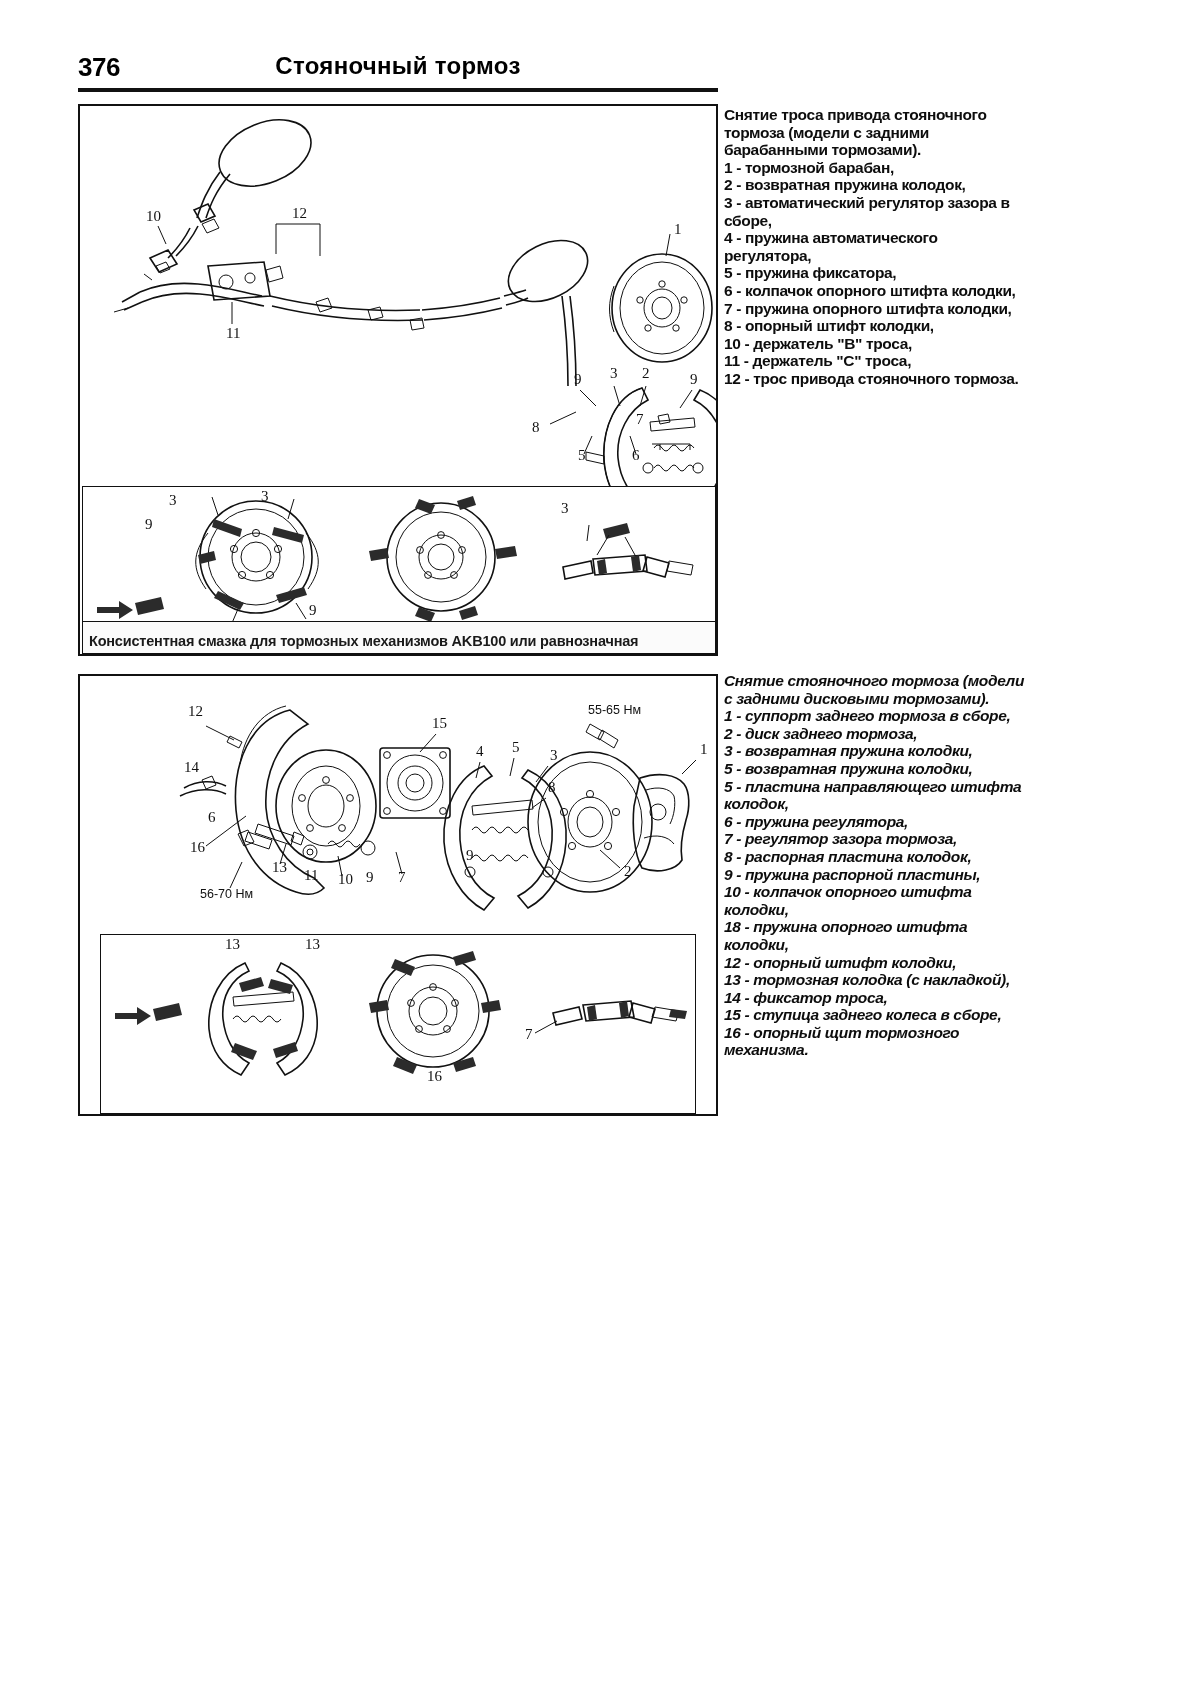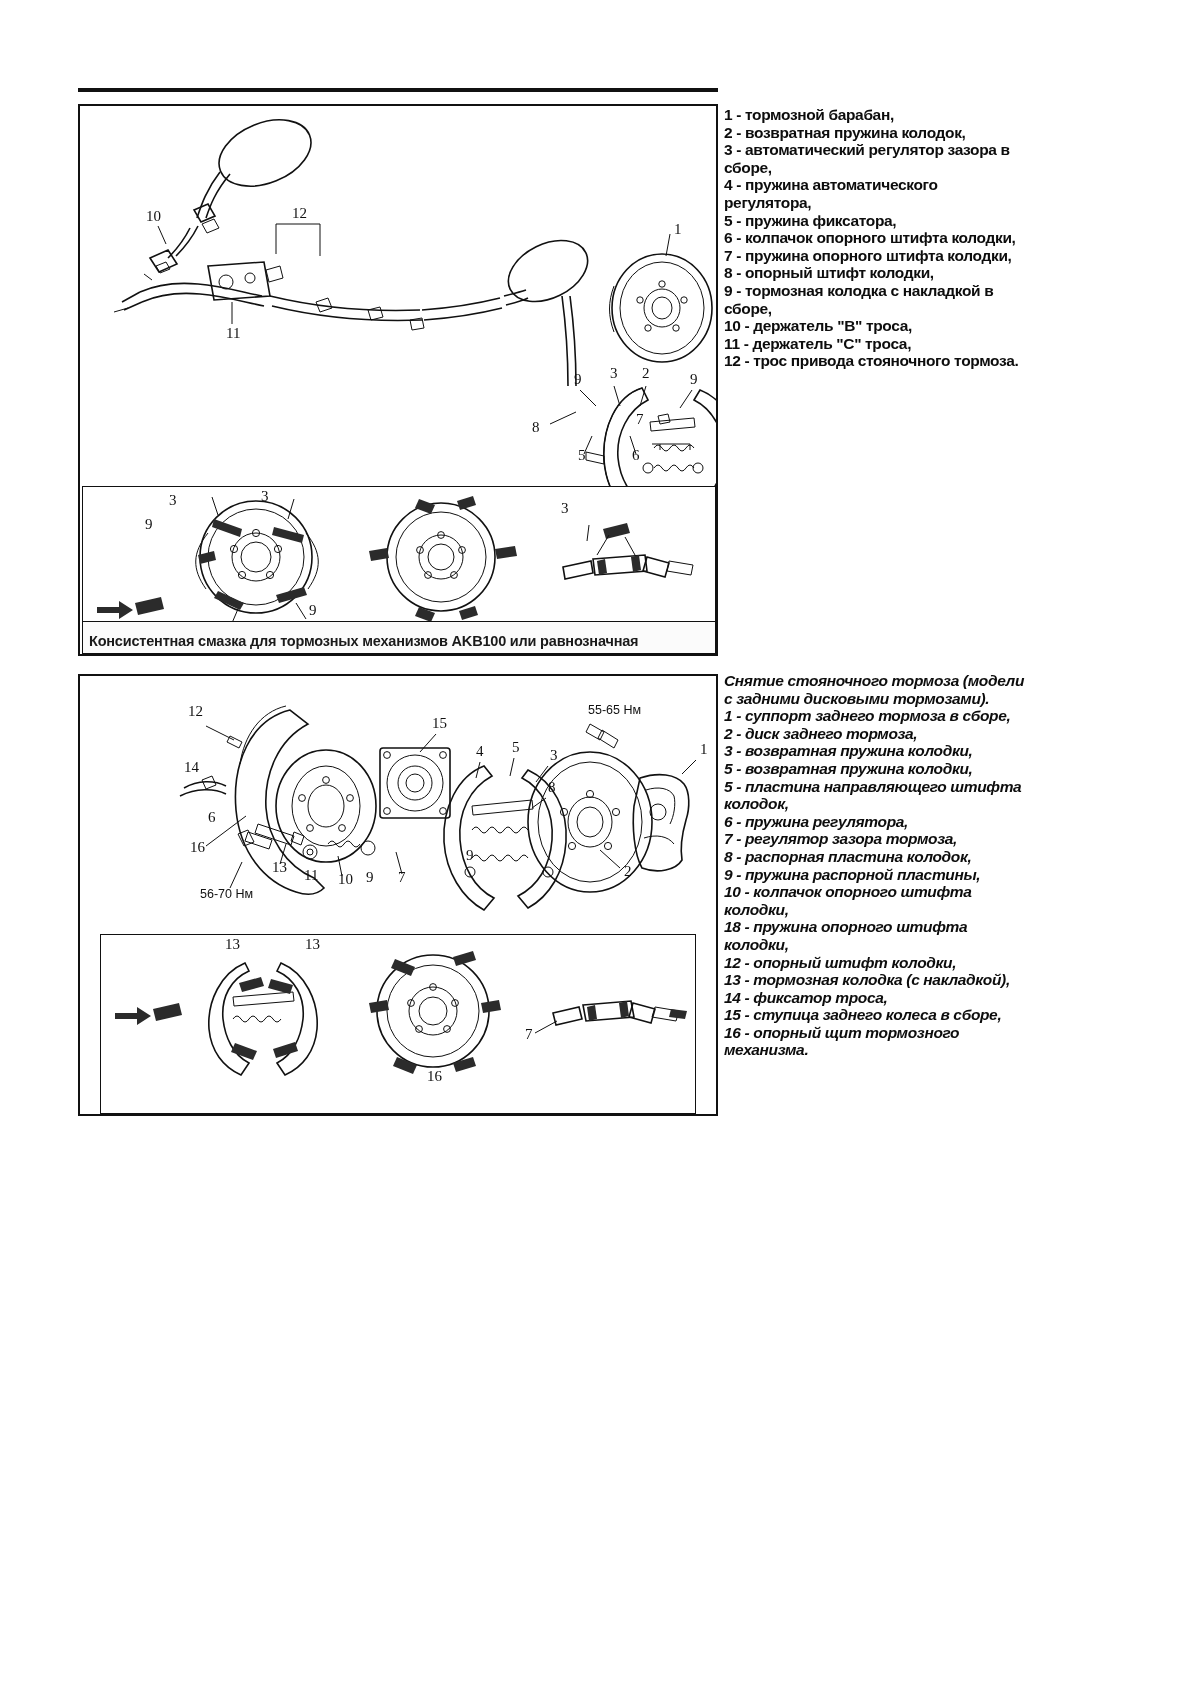--- a/index.html
+++ b/index.html
@@ -91,20 +91,24 @@
     font-family:"Liberation Sans",sans-serif;
     font-size:12.5px;fill:#111;
   }
   .hatch{fill:#2b2b2b;}
 </style>
 </head>
 <body>
 
 <div class="page">
 
+  <div class="header">
+    <div class="page-number">376</div>
+    <div class="page-title">Стояночный тормоз</div>
+  </div>
   <div class="header-rule"></div>
 
   <div class="fig" id="fig1">
 
     <svg width="636" height="380" viewBox="0 0 636 380">
 
       <ellipse cx="185" cy="47" rx="48" ry="30" class="ln med" transform="rotate(-22 185 47)"></ellipse>
       <path d="M150 68 C135 86 130 100 126 112" class="ln med"></path>
       <path d="M140 66 C126 84 121 100 117 112" class="ln med"></path>
 
@@ -454,29 +458,29 @@
           <path d="M72 34 l8 -2 l2 15 l-8 2 z" class="hatch"></path>
           <path d="M124 40 l16 2 l-2 8 l-16 -2 z" class="hatch"></path>
         </g>
         <text class="num" x="424" y="104">7</text>
         <line x1="434" y1="98" x2="456" y2="86" class="ln thin"></line>
       </svg>
     </div>
   </div>
 
   <div class="txtblock" id="txt1">
+    <span class="heading">Снятие троса привода стояночного тормоза (модели с задними барабанными тормозами).</span>
     <span class="item">1 - тормозной барабан,</span>
     <span class="item">2 - возвратная пружина колодок,</span>
     <span class="item">3 - автоматический регулятор зазора в сборе,</span>
     <span class="item">4 - пружина автоматического регулятора,</span>
     <span class="item">5 - пружина фиксатора,</span>
     <span class="item">6 - колпачок опорного штифта колодки,</span>
     <span class="item">7 - пружина опорного штифта колодки,</span>
     <span class="item">8 - опорный штифт колодки,</span>
-    <span class="item">9 - тормозная колодка с накладкой в сборе,</span>
     <span class="item">10 - держатель "B" троса,</span>
     <span class="item">11 - держатель "C" троса,</span>
     <span class="item">12 - трос привода стояночного тормоза.</span>
   </div>
 
   <div class="txtblock" id="txt2">
     <span class="heading">Снятие стояночного тормоза (модели с задними дисковыми тормозами).</span>
     <span class="item">1 - суппорт заднего тормоза в сборе,</span>
     <span class="item">2 - диск заднего тормоза,</span>
     <span class="item">3 - возвратная пружина колодки,</span>

